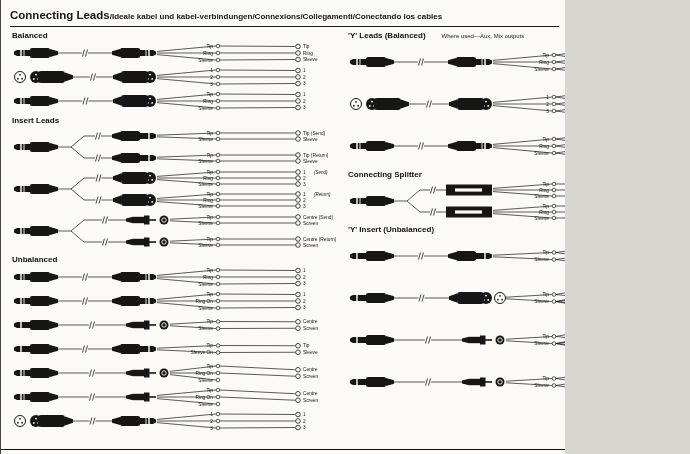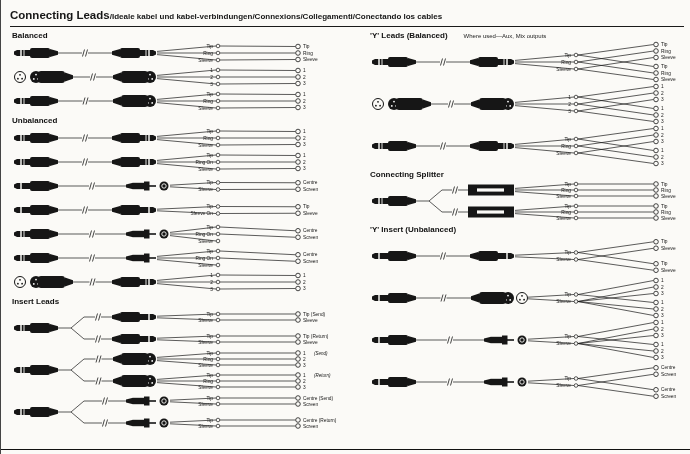--- a/index.html
+++ b/index.html
@@ -1,26 +1,26 @@
 <!DOCTYPE html>
 <html><head>
 <meta charset="utf-8">
 <style>
   html,body{margin:0;padding:0;background:#d8d6d0;}
   .page{
-    width:690px;height:454px;box-sizing:border-box;
+    width:565px;height:454px;box-sizing:border-box;
     background:#fbfaf7;color:#161616;
     font-family:"Liberation Sans",sans-serif;
     padding:3px 6px 16px 9px;overflow:hidden;position:relative;
     border-left:1.5px solid #444;
   }
   .header{border-bottom:1.5px solid #1a1a1a;padding:2px 0 3px 0;white-space:nowrap;}
   .title{font-weight:bold;font-size:11.5px;}
   .subtitle{font-weight:bold;font-size:8px;}
-  .content{display:flex;gap:24px;margin-top:2px;}
+  .content{display:flex;gap:2px;margin-top:2px;}
   .col{width:334px;flex:0 0 334px;}
   .section{margin-bottom:3px;}
   .section-title{font-size:8px;font-weight:bold;margin:2px 0 1px 2px;color:#111;}
   .section-note{font-weight:normal;font-size:6px;margin-left:16px;color:#222;}
   .bottom-rule{position:absolute;left:0;right:0;bottom:4px;border-top:1.5px solid #111;}
   svg{display:block;}
 </style>
 </head>
 <body>
 
@@ -125,256 +125,20 @@
             <rect x="72.5" y="8" width="6" height="8" fill="#fbfaf7"></rect>
             <line x1="73" y1="15.5" x2="75" y2="8.5" stroke="#161616" stroke-width="0.8"></line>
             <line x1="76" y1="15.5" x2="78" y2="8.5" stroke="#161616" stroke-width="0.8"></line>
             <text x="203" y="6.7" text-anchor="end" font-size="4.8" fill="#161616">Tip</text>
             <circle cx="208" cy="5" r="1.8" fill="#fbfaf7" stroke="#161616" stroke-width="0.7"></circle>
             <line x1="147" y1="10.4" x2="206.1" y2="5" stroke="#161616" stroke-width="0.7"></line>
             <text x="203" y="13.7" text-anchor="end" font-size="4.8" fill="#161616">Ring</text>
             <circle cx="208" cy="12" r="1.8" fill="#fbfaf7" stroke="#161616" stroke-width="0.7"></circle>
             <line x1="147" y1="12" x2="206.1" y2="12" stroke="#161616" stroke-width="0.7"></line>
             <text x="203" y="20.7" text-anchor="end" font-size="4.8" fill="#161616">Sleeve</text>
-            <circle cx="208" cy="19" r="1.8" fill="#fbfaf7" stroke="#161616" stroke-width="0.7"></circle>
-            <line x1="147" y1="13.6" x2="206.1" y2="19" stroke="#161616" stroke-width="0.7"></line>
-            <line x1="209.9" y1="5" x2="285.6" y2="5.5" stroke="#161616" stroke-width="0.7"></line>
-            <circle cx="288" cy="5.5" r="2.3" fill="#fbfaf7" stroke="#161616" stroke-width="0.8"></circle>
-            <text x="293" y="7.2" text-anchor="start" font-size="4.8" fill="#161616">1</text>
-            <line x1="209.9" y1="12" x2="285.6" y2="12" stroke="#161616" stroke-width="0.7"></line>
-            <circle cx="288" cy="12" r="2.3" fill="#fbfaf7" stroke="#161616" stroke-width="0.8"></circle>
-            <text x="293" y="13.7" text-anchor="start" font-size="4.8" fill="#161616">2</text>
-            <line x1="209.9" y1="19" x2="285.6" y2="18.5" stroke="#161616" stroke-width="0.7"></line>
-            <circle cx="288" cy="18.5" r="2.3" fill="#fbfaf7" stroke="#161616" stroke-width="0.8"></circle>
-            <text x="293" y="20.2" text-anchor="start" font-size="4.8" fill="#161616">3</text>
-          </svg>
-        </div>
-        <div class="section">
-          <div class="section-title">Unbalanced</div>
-          <svg width="334" height="24" viewBox="0 0 334 24" font-family="&quot;Liberation Sans&quot;, sans-serif">
-            <path d="M4 10.6 L7 9 L10.5 9 L10.5 15 L7 15 L4 13.4 Z" fill="#161616"></path>
-            <rect x="11.5" y="9" width="8.5" height="6" fill="#161616"></rect>
-            <line x1="11" y1="8.8" x2="11" y2="15.2" stroke="#fbfaf7" stroke-width="0.9"></line>
-            <line x1="14" y1="8.8" x2="14" y2="15.2" stroke="#fbfaf7" stroke-width="0.9"></line>
-            <rect x="20" y="7" width="20" height="10" rx="2" fill="#161616"></rect>
-            <path d="M40 8 L48 10.3 L48 13.7 L40 16 Z" fill="#161616"></path>
-            <path d="M146 10.6 L143 9 L139.5 9 L139.5 15 L143 15 L146 13.4 Z" fill="#161616"></path>
-            <rect x="130" y="9" width="8.5" height="6" fill="#161616"></rect>
-            <line x1="139" y1="8.8" x2="139" y2="15.2" stroke="#fbfaf7" stroke-width="0.9"></line>
-            <line x1="136" y1="8.8" x2="136" y2="15.2" stroke="#fbfaf7" stroke-width="0.9"></line>
-            <rect x="110" y="7" width="20" height="10" rx="2" fill="#161616"></rect>
-            <path d="M110 8 L102 10.3 L102 13.7 L110 16 Z" fill="#161616"></path>
-            <line x1="48" y1="12" x2="103" y2="12" stroke="#161616" stroke-width="0.7"></line>
-            <rect x="72" y="8" width="6" height="8" fill="#fbfaf7"></rect>
-            <line x1="72.5" y1="15.5" x2="74.5" y2="8.5" stroke="#161616" stroke-width="0.8"></line>
-            <line x1="75.5" y1="15.5" x2="77.5" y2="8.5" stroke="#161616" stroke-width="0.8"></line>
-            <text x="203" y="6.7" text-anchor="end" font-size="4.8" fill="#161616">Tip</text>
-            <circle cx="208" cy="5" r="1.8" fill="#fbfaf7" stroke="#161616" stroke-width="0.7"></circle>
-            <line x1="147" y1="10.4" x2="206.1" y2="5" stroke="#161616" stroke-width="0.7"></line>
-            <text x="203" y="13.7" text-anchor="end" font-size="4.8" fill="#161616">Ring</text>
-            <circle cx="208" cy="12" r="1.8" fill="#fbfaf7" stroke="#161616" stroke-width="0.7"></circle>
-            <line x1="147" y1="12" x2="206.1" y2="12" stroke="#161616" stroke-width="0.7"></line>
-            <text x="203" y="20.7" text-anchor="end" font-size="4.8" fill="#161616">Sleeve</text>
-            <circle cx="208" cy="19" r="1.8" fill="#fbfaf7" stroke="#161616" stroke-width="0.7"></circle>
-            <line x1="147" y1="13.6" x2="206.1" y2="19" stroke="#161616" stroke-width="0.7"></line>
-            <line x1="209.9" y1="5" x2="285.6" y2="5.5" stroke="#161616" stroke-width="0.7"></line>
-            <circle cx="288" cy="5.5" r="2.3" fill="#fbfaf7" stroke="#161616" stroke-width="0.8"></circle>
-            <text x="293" y="7.2" text-anchor="start" font-size="4.8" fill="#161616">1</text>
-            <line x1="209.9" y1="12" x2="285.6" y2="12" stroke="#161616" stroke-width="0.7"></line>
-            <circle cx="288" cy="12" r="2.3" fill="#fbfaf7" stroke="#161616" stroke-width="0.8"></circle>
-            <text x="293" y="13.7" text-anchor="start" font-size="4.8" fill="#161616">2</text>
-            <line x1="209.9" y1="19" x2="285.6" y2="18.5" stroke="#161616" stroke-width="0.7"></line>
-            <circle cx="288" cy="18.5" r="2.3" fill="#fbfaf7" stroke="#161616" stroke-width="0.8"></circle>
-            <text x="293" y="20.2" text-anchor="start" font-size="4.8" fill="#161616">3</text>
-          </svg>
-          <svg width="334" height="24" viewBox="0 0 334 24" font-family="&quot;Liberation Sans&quot;, sans-serif">
-            <path d="M4 10.6 L7 9 L10.5 9 L10.5 15 L7 15 L4 13.4 Z" fill="#161616"></path>
-            <rect x="11.5" y="9" width="8.5" height="6" fill="#161616"></rect>
-            <line x1="11" y1="8.8" x2="11" y2="15.2" stroke="#fbfaf7" stroke-width="0.9"></line>
-            <line x1="14" y1="8.8" x2="14" y2="15.2" stroke="#fbfaf7" stroke-width="0.9"></line>
-            <rect x="20" y="7" width="20" height="10" rx="2" fill="#161616"></rect>
-            <path d="M40 8 L48 10.3 L48 13.7 L40 16 Z" fill="#161616"></path>
-            <path d="M146 10.6 L143 9 L139.5 9 L139.5 15 L143 15 L146 13.4 Z" fill="#161616"></path>
-            <rect x="130" y="9" width="8.5" height="6" fill="#161616"></rect>
-            <line x1="139" y1="8.8" x2="139" y2="15.2" stroke="#fbfaf7" stroke-width="0.9"></line>
-            <line x1="136" y1="8.8" x2="136" y2="15.2" stroke="#fbfaf7" stroke-width="0.9"></line>
-            <rect x="110" y="7" width="20" height="10" rx="2" fill="#161616"></rect>
-            <path d="M110 8 L102 10.3 L102 13.7 L110 16 Z" fill="#161616"></path>
-            <line x1="48" y1="12" x2="103" y2="12" stroke="#161616" stroke-width="0.7"></line>
-            <rect x="72" y="8" width="6" height="8" fill="#fbfaf7"></rect>
-            <line x1="72.5" y1="15.5" x2="74.5" y2="8.5" stroke="#161616" stroke-width="0.8"></line>
-            <line x1="75.5" y1="15.5" x2="77.5" y2="8.5" stroke="#161616" stroke-width="0.8"></line>
-            <text x="203" y="6.7" text-anchor="end" font-size="4.8" fill="#161616">Tip</text>
-            <circle cx="208" cy="5" r="1.8" fill="#fbfaf7" stroke="#161616" stroke-width="0.7"></circle>
-            <line x1="147" y1="10.4" x2="206.1" y2="5" stroke="#161616" stroke-width="0.7"></line>
-            <text x="203" y="13.7" text-anchor="end" font-size="4.8" fill="#161616">Ring On</text>
-            <circle cx="208" cy="12" r="1.8" fill="#fbfaf7" stroke="#161616" stroke-width="0.7"></circle>
-            <line x1="147" y1="12" x2="206.1" y2="12" stroke="#161616" stroke-width="0.7"></line>
-            <text x="203" y="20.7" text-anchor="end" font-size="4.8" fill="#161616">Sleeve</text>
-            <circle cx="208" cy="19" r="1.8" fill="#fbfaf7" stroke="#161616" stroke-width="0.7"></circle>
-            <line x1="147" y1="13.6" x2="206.1" y2="19" stroke="#161616" stroke-width="0.7"></line>
-            <line x1="209.9" y1="5" x2="285.6" y2="5.5" stroke="#161616" stroke-width="0.7"></line>
-            <circle cx="288" cy="5.5" r="2.3" fill="#fbfaf7" stroke="#161616" stroke-width="0.8"></circle>
-            <text x="293" y="7.2" text-anchor="start" font-size="4.8" fill="#161616">1</text>
-            <line x1="209.9" y1="12" x2="285.6" y2="12" stroke="#161616" stroke-width="0.7"></line>
-            <circle cx="288" cy="12" r="2.3" fill="#fbfaf7" stroke="#161616" stroke-width="0.8"></circle>
-            <text x="293" y="13.7" text-anchor="start" font-size="4.8" fill="#161616">2</text>
-            <line x1="209.9" y1="19" x2="285.6" y2="18.5" stroke="#161616" stroke-width="0.7"></line>
-            <circle cx="288" cy="18.5" r="2.3" fill="#fbfaf7" stroke="#161616" stroke-width="0.8"></circle>
-            <text x="293" y="20.2" text-anchor="start" font-size="4.8" fill="#161616">3</text>
-          </svg>
-          <svg width="334" height="24" viewBox="0 0 334 24" font-family="&quot;Liberation Sans&quot;, sans-serif">
-            <path d="M4 10.6 L7 9 L10.5 9 L10.5 15 L7 15 L4 13.4 Z" fill="#161616"></path>
-            <rect x="11.5" y="9" width="8.5" height="6" fill="#161616"></rect>
-            <line x1="11" y1="8.8" x2="11" y2="15.2" stroke="#fbfaf7" stroke-width="0.9"></line>
-            <rect x="20" y="7" width="20" height="10" rx="2" fill="#161616"></rect>
-            <path d="M40 8 L48 10.3 L48 13.7 L40 16 Z" fill="#161616"></path>
-            <line x1="139" y1="12" x2="146" y2="12" stroke="#161616" stroke-width="1.6"></line>
-            <rect x="134" y="7.5" width="5.5" height="9" fill="#161616"></rect>
-            <rect x="123" y="8.8" width="11" height="6.4" fill="#161616"></rect>
-            <path d="M123 8.8 L116 10.5 L116 13.5 L123 15.2 Z" fill="#161616"></path>
-            <line x1="48" y1="12" x2="117" y2="12" stroke="#161616" stroke-width="0.7"></line>
-            <rect x="79" y="8" width="6" height="8" fill="#fbfaf7"></rect>
-            <line x1="79.5" y1="15.5" x2="81.5" y2="8.5" stroke="#161616" stroke-width="0.8"></line>
-            <line x1="82.5" y1="15.5" x2="84.5" y2="8.5" stroke="#161616" stroke-width="0.8"></line>
-            <circle cx="154" cy="12" r="4.5" fill="#161616"></circle>
-            <circle cx="154" cy="12" r="2.2" fill="none" stroke="#fbfaf7" stroke-width="0.9"></circle>
-            <text x="203" y="10.2" text-anchor="end" font-size="4.8" fill="#161616">Tip</text>
-            <circle cx="208" cy="8.5" r="1.8" fill="#fbfaf7" stroke="#161616" stroke-width="0.7"></circle>
-            <line x1="160" y1="11.2" x2="206.1" y2="8.5" stroke="#161616" stroke-width="0.7"></line>
-            <text x="203" y="17.2" text-anchor="end" font-size="4.8" fill="#161616">Sleeve</text>
-            <circle cx="208" cy="15.5" r="1.8" fill="#fbfaf7" stroke="#161616" stroke-width="0.7"></circle>
-            <line x1="160" y1="12.8" x2="206.1" y2="15.5" stroke="#161616" stroke-width="0.7"></line>
-            <line x1="209.9" y1="8.5" x2="285.6" y2="8.75" stroke="#161616" stroke-width="0.7"></line>
-            <circle cx="288" cy="8.75" r="2.3" fill="#fbfaf7" stroke="#161616" stroke-width="0.8"></circle>
-            <text x="293" y="10.45" text-anchor="start" font-size="4.8" fill="#161616">Centre</text>
-            <line x1="209.9" y1="15.5" x2="285.6" y2="15.25" stroke="#161616" stroke-width="0.7"></line>
-            <circle cx="288" cy="15.25" r="2.3" fill="#fbfaf7" stroke="#161616" stroke-width="0.8"></circle>
-            <text x="293" y="16.95" text-anchor="start" font-size="4.8" fill="#161616">Screen</text>
-          </svg>
-          <svg width="334" height="24" viewBox="0 0 334 24" font-family="&quot;Liberation Sans&quot;, sans-serif">
-            <path d="M4 10.6 L7 9 L10.5 9 L10.5 15 L7 15 L4 13.4 Z" fill="#161616"></path>
-            <rect x="11.5" y="9" width="8.5" height="6" fill="#161616"></rect>
-            <line x1="11" y1="8.8" x2="11" y2="15.2" stroke="#fbfaf7" stroke-width="0.9"></line>
-            <rect x="20" y="7" width="20" height="10" rx="2" fill="#161616"></rect>
-            <path d="M40 8 L48 10.3 L48 13.7 L40 16 Z" fill="#161616"></path>
-            <path d="M146 10.6 L143 9 L139.5 9 L139.5 15 L143 15 L146 13.4 Z" fill="#161616"></path>
-            <rect x="130" y="9" width="8.5" height="6" fill="#161616"></rect>
-            <line x1="139" y1="8.8" x2="139" y2="15.2" stroke="#fbfaf7" stroke-width="0.9"></line>
-            <rect x="110" y="7" width="20" height="10" rx="2" fill="#161616"></rect>
-            <path d="M110 8 L102 10.3 L102 13.7 L110 16 Z" fill="#161616"></path>
-            <line x1="48" y1="12" x2="103" y2="12" stroke="#161616" stroke-width="0.7"></line>
-            <rect x="72" y="8" width="6" height="8" fill="#fbfaf7"></rect>
-            <line x1="72.5" y1="15.5" x2="74.5" y2="8.5" stroke="#161616" stroke-width="0.8"></line>
-            <line x1="75.5" y1="15.5" x2="77.5" y2="8.5" stroke="#161616" stroke-width="0.8"></line>
-            <text x="203" y="10.2" text-anchor="end" font-size="4.8" fill="#161616">Tip</text>
-            <circle cx="208" cy="8.5" r="1.8" fill="#fbfaf7" stroke="#161616" stroke-width="0.7"></circle>
-            <line x1="147" y1="11.2" x2="206.1" y2="8.5" stroke="#161616" stroke-width="0.7"></line>
-            <text x="203" y="17.2" text-anchor="end" font-size="4.8" fill="#161616">Sleeve On</text>
-            <circle cx="208" cy="15.5" r="1.8" fill="#fbfaf7" stroke="#161616" stroke-width="0.7"></circle>
-            <line x1="147" y1="12.8" x2="206.1" y2="15.5" stroke="#161616" stroke-width="0.7"></line>
-            <line x1="209.9" y1="8.5" x2="285.6" y2="8.75" stroke="#161616" stroke-width="0.7"></line>
-            <circle cx="288" cy="8.75" r="2.3" fill="#fbfaf7" stroke="#161616" stroke-width="0.8"></circle>
-            <text x="293" y="10.45" text-anchor="start" font-size="4.8" fill="#161616">Tip</text>
-            <line x1="209.9" y1="15.5" x2="285.6" y2="15.25" stroke="#161616" stroke-width="0.7"></line>
-            <circle cx="288" cy="15.25" r="2.3" fill="#fbfaf7" stroke="#161616" stroke-width="0.8"></circle>
-            <text x="293" y="16.95" text-anchor="start" font-size="4.8" fill="#161616">Sleeve</text>
-          </svg>
-          <svg width="334" height="24" viewBox="0 0 334 24" font-family="&quot;Liberation Sans&quot;, sans-serif">
-            <path d="M4 10.6 L7 9 L10.5 9 L10.5 15 L7 15 L4 13.4 Z" fill="#161616"></path>
-            <rect x="11.5" y="9" width="8.5" height="6" fill="#161616"></rect>
-            <line x1="11" y1="8.8" x2="11" y2="15.2" stroke="#fbfaf7" stroke-width="0.9"></line>
-            <line x1="14" y1="8.8" x2="14" y2="15.2" stroke="#fbfaf7" stroke-width="0.9"></line>
-            <rect x="20" y="7" width="20" height="10" rx="2" fill="#161616"></rect>
-            <path d="M40 8 L48 10.3 L48 13.7 L40 16 Z" fill="#161616"></path>
-            <line x1="139" y1="12" x2="146" y2="12" stroke="#161616" stroke-width="1.6"></line>
-            <rect x="134" y="7.5" width="5.5" height="9" fill="#161616"></rect>
-            <rect x="123" y="8.8" width="11" height="6.4" fill="#161616"></rect>
-            <path d="M123 8.8 L116 10.5 L116 13.5 L123 15.2 Z" fill="#161616"></path>
-            <line x1="48" y1="12" x2="117" y2="12" stroke="#161616" stroke-width="0.7"></line>
-            <rect x="79" y="8" width="6" height="8" fill="#fbfaf7"></rect>
-            <line x1="79.5" y1="15.5" x2="81.5" y2="8.5" stroke="#161616" stroke-width="0.8"></line>
-            <line x1="82.5" y1="15.5" x2="84.5" y2="8.5" stroke="#161616" stroke-width="0.8"></line>
-            <circle cx="154" cy="12" r="4.5" fill="#161616"></circle>
-            <circle cx="154" cy="12" r="2.2" fill="none" stroke="#fbfaf7" stroke-width="0.9"></circle>
-            <text x="203" y="6.7" text-anchor="end" font-size="4.8" fill="#161616">Tip</text>
-            <circle cx="208" cy="5" r="1.8" fill="#fbfaf7" stroke="#161616" stroke-width="0.7"></circle>
-            <line x1="160" y1="10.4" x2="206.1" y2="5" stroke="#161616" stroke-width="0.7"></line>
-            <text x="203" y="13.7" text-anchor="end" font-size="4.8" fill="#161616">Ring On</text>
-            <circle cx="208" cy="12" r="1.8" fill="#fbfaf7" stroke="#161616" stroke-width="0.7"></circle>
-            <line x1="160" y1="12" x2="206.1" y2="12" stroke="#161616" stroke-width="0.7"></line>
-            <text x="203" y="20.7" text-anchor="end" font-size="4.8" fill="#161616">Sleeve</text>
-            <circle cx="208" cy="19" r="1.8" fill="#fbfaf7" stroke="#161616" stroke-width="0.7"></circle>
-            <line x1="160" y1="13.6" x2="206.1" y2="19" stroke="#161616" stroke-width="0.7"></line>
-            <line x1="209.9" y1="5" x2="285.6" y2="8.75" stroke="#161616" stroke-width="0.7"></line>
-            <circle cx="288" cy="8.75" r="2.3" fill="#fbfaf7" stroke="#161616" stroke-width="0.8"></circle>
-            <text x="293" y="10.45" text-anchor="start" font-size="4.8" fill="#161616">Centre</text>
-            <line x1="209.9" y1="12" x2="285.6" y2="15.25" stroke="#161616" stroke-width="0.7"></line>
-            <circle cx="288" cy="15.25" r="2.3" fill="#fbfaf7" stroke="#161616" stroke-width="0.8"></circle>
-            <text x="293" y="16.95" text-anchor="start" font-size="4.8" fill="#161616">Screen</text>
-          </svg>
-          <svg width="334" height="24" viewBox="0 0 334 24" font-family="&quot;Liberation Sans&quot;, sans-serif">
-            <path d="M4 10.6 L7 9 L10.5 9 L10.5 15 L7 15 L4 13.4 Z" fill="#161616"></path>
-            <rect x="11.5" y="9" width="8.5" height="6" fill="#161616"></rect>
-            <line x1="11" y1="8.8" x2="11" y2="15.2" stroke="#fbfaf7" stroke-width="0.9"></line>
-            <line x1="14" y1="8.8" x2="14" y2="15.2" stroke="#fbfaf7" stroke-width="0.9"></line>
-            <rect x="20" y="7" width="20" height="10" rx="2" fill="#161616"></rect>
-            <path d="M40 8 L48 10.3 L48 13.7 L40 16 Z" fill="#161616"></path>
-            <line x1="139" y1="12" x2="146" y2="12" stroke="#161616" stroke-width="1.6"></line>
-            <rect x="134" y="7.5" width="5.5" height="9" fill="#161616"></rect>
-            <rect x="123" y="8.8" width="11" height="6.4" fill="#161616"></rect>
-            <path d="M123 8.8 L116 10.5 L116 13.5 L123 15.2 Z" fill="#161616"></path>
-            <line x1="48" y1="12" x2="117" y2="12" stroke="#161616" stroke-width="0.7"></line>
-            <rect x="79" y="8" width="6" height="8" fill="#fbfaf7"></rect>
-            <line x1="79.5" y1="15.5" x2="81.5" y2="8.5" stroke="#161616" stroke-width="0.8"></line>
-            <line x1="82.5" y1="15.5" x2="84.5" y2="8.5" stroke="#161616" stroke-width="0.8"></line>
-            <text x="203" y="6.7" text-anchor="end" font-size="4.8" fill="#161616">Tip</text>
-            <circle cx="208" cy="5" r="1.8" fill="#fbfaf7" stroke="#161616" stroke-width="0.7"></circle>
-            <line x1="147" y1="10.4" x2="206.1" y2="5" stroke="#161616" stroke-width="0.7"></line>
-            <text x="203" y="13.7" text-anchor="end" font-size="4.8" fill="#161616">Ring On</text>
-            <circle cx="208" cy="12" r="1.8" fill="#fbfaf7" stroke="#161616" stroke-width="0.7"></circle>
-            <line x1="147" y1="12" x2="206.1" y2="12" stroke="#161616" stroke-width="0.7"></line>
-            <text x="203" y="20.7" text-anchor="end" font-size="4.8" fill="#161616">Sleeve</text>
-            <circle cx="208" cy="19" r="1.8" fill="#fbfaf7" stroke="#161616" stroke-width="0.7"></circle>
-            <line x1="147" y1="13.6" x2="206.1" y2="19" stroke="#161616" stroke-width="0.7"></line>
-            <line x1="209.9" y1="5" x2="285.6" y2="8.75" stroke="#161616" stroke-width="0.7"></line>
-            <circle cx="288" cy="8.75" r="2.3" fill="#fbfaf7" stroke="#161616" stroke-width="0.8"></circle>
-            <text x="293" y="10.45" text-anchor="start" font-size="4.8" fill="#161616">Centre</text>
-            <line x1="209.9" y1="12" x2="285.6" y2="15.25" stroke="#161616" stroke-width="0.7"></line>
-            <circle cx="288" cy="15.25" r="2.3" fill="#fbfaf7" stroke="#161616" stroke-width="0.8"></circle>
-            <text x="293" y="16.95" text-anchor="start" font-size="4.8" fill="#161616">Screen</text>
-          </svg>
-          <svg width="334" height="24" viewBox="0 0 334 24" font-family="&quot;Liberation Sans&quot;, sans-serif">
-            <circle cx="10" cy="12" r="5.5" fill="#fbfaf7" stroke="#161616" stroke-width="1"></circle>
-            <circle cx="10" cy="9.8" r="0.9" fill="#161616"></circle>
-            <circle cx="7.9" cy="13.7" r="0.9" fill="#161616"></circle>
-            <circle cx="12.1" cy="13.7" r="0.9" fill="#161616"></circle>
-            <circle cx="26" cy="12" r="6" fill="#161616"></circle>
-            <circle cx="26" cy="9.6" r="0.9" fill="#fff"></circle>
-            <circle cx="23.8" cy="13.9" r="0.9" fill="#fff"></circle>
-            <circle cx="28.2" cy="13.9" r="0.9" fill="#fff"></circle>
-            <rect x="28" y="6" width="27" height="12" rx="3" fill="#161616"></rect>
-            <path d="M55 7.5 L63 10.2 L63 13.8 L55 16.5 Z" fill="#161616"></path>
-            <path d="M146 10.6 L143 9 L139.5 9 L139.5 15 L143 15 L146 13.4 Z" fill="#161616"></path>
-            <rect x="130" y="9" width="8.5" height="6" fill="#161616"></rect>
-            <line x1="139" y1="8.8" x2="139" y2="15.2" stroke="#fbfaf7" stroke-width="0.9"></line>
-            <line x1="136" y1="8.8" x2="136" y2="15.2" stroke="#fbfaf7" stroke-width="0.9"></line>
-            <rect x="110" y="7" width="20" height="10" rx="2" fill="#161616"></rect>
-            <path d="M110 8 L102 10.3 L102 13.7 L110 16 Z" fill="#161616"></path>
-            <line x1="63" y1="12" x2="103" y2="12" stroke="#161616" stroke-width="0.7"></line>
-            <rect x="79.5" y="8" width="6" height="8" fill="#fbfaf7"></rect>
-            <line x1="80" y1="15.5" x2="82" y2="8.5" stroke="#161616" stroke-width="0.8"></line>
-            <line x1="83" y1="15.5" x2="85" y2="8.5" stroke="#161616" stroke-width="0.8"></line>
-            <text x="203" y="6.7" text-anchor="end" font-size="4.8" fill="#161616">1</text>
-            <circle cx="208" cy="5" r="1.8" fill="#fbfaf7" stroke="#161616" stroke-width="0.7"></circle>
-            <line x1="147" y1="10.4" x2="206.1" y2="5" stroke="#161616" stroke-width="0.7"></line>
-            <text x="203" y="13.7" text-anchor="end" font-size="4.8" fill="#161616">2</text>
-            <circle cx="208" cy="12" r="1.8" fill="#fbfaf7" stroke="#161616" stroke-width="0.7"></circle>
-            <line x1="147" y1="12" x2="206.1" y2="12" stroke="#161616" stroke-width="0.7"></line>
-            <text x="203" y="20.7" text-anchor="end" font-size="4.8" fill="#161616">3</text>
             <circle cx="208" cy="19" r="1.8" fill="#fbfaf7" stroke="#161616" stroke-width="0.7"></circle>
             <line x1="147" y1="13.6" x2="206.1" y2="19" stroke="#161616" stroke-width="0.7"></line>
             <line x1="209.9" y1="5" x2="285.6" y2="5.5" stroke="#161616" stroke-width="0.7"></line>
             <circle cx="288" cy="5.5" r="2.3" fill="#fbfaf7" stroke="#161616" stroke-width="0.8"></circle>
             <text x="293" y="7.2" text-anchor="start" font-size="4.8" fill="#161616">1</text>
             <line x1="209.9" y1="12" x2="285.6" y2="12" stroke="#161616" stroke-width="0.7"></line>
             <circle cx="288" cy="12" r="2.3" fill="#fbfaf7" stroke="#161616" stroke-width="0.8"></circle>
             <text x="293" y="13.7" text-anchor="start" font-size="4.8" fill="#161616">2</text>
             <line x1="209.9" y1="19" x2="285.6" y2="18.5" stroke="#161616" stroke-width="0.7"></line>
             <circle cx="288" cy="18.5" r="2.3" fill="#fbfaf7" stroke="#161616" stroke-width="0.8"></circle>
@@ -554,20 +318,256 @@
             <circle cx="208" cy="35" r="1.8" fill="#fbfaf7" stroke="#161616" stroke-width="0.7"></circle>
             <line x1="160" y1="32.8" x2="206.1" y2="35" stroke="#161616" stroke-width="0.7"></line>
             <line x1="209.9" y1="29" x2="285.6" y2="29" stroke="#161616" stroke-width="0.7"></line>
             <circle cx="288" cy="29" r="2.3" fill="#fbfaf7" stroke="#161616" stroke-width="0.8"></circle>
             <text x="293" y="30.7" text-anchor="start" font-size="4.8" fill="#161616">Centre (Return)</text>
             <line x1="209.9" y1="35" x2="285.6" y2="35" stroke="#161616" stroke-width="0.7"></line>
             <circle cx="288" cy="35" r="2.3" fill="#fbfaf7" stroke="#161616" stroke-width="0.8"></circle>
             <text x="293" y="36.7" text-anchor="start" font-size="4.8" fill="#161616">Screen</text>
           </svg>
         </div>
+        <div class="section">
+          <div class="section-title">Unbalanced</div>
+          <svg width="334" height="24" viewBox="0 0 334 24" font-family="&quot;Liberation Sans&quot;, sans-serif">
+            <path d="M4 10.6 L7 9 L10.5 9 L10.5 15 L7 15 L4 13.4 Z" fill="#161616"></path>
+            <rect x="11.5" y="9" width="8.5" height="6" fill="#161616"></rect>
+            <line x1="11" y1="8.8" x2="11" y2="15.2" stroke="#fbfaf7" stroke-width="0.9"></line>
+            <line x1="14" y1="8.8" x2="14" y2="15.2" stroke="#fbfaf7" stroke-width="0.9"></line>
+            <rect x="20" y="7" width="20" height="10" rx="2" fill="#161616"></rect>
+            <path d="M40 8 L48 10.3 L48 13.7 L40 16 Z" fill="#161616"></path>
+            <path d="M146 10.6 L143 9 L139.5 9 L139.5 15 L143 15 L146 13.4 Z" fill="#161616"></path>
+            <rect x="130" y="9" width="8.5" height="6" fill="#161616"></rect>
+            <line x1="139" y1="8.8" x2="139" y2="15.2" stroke="#fbfaf7" stroke-width="0.9"></line>
+            <line x1="136" y1="8.8" x2="136" y2="15.2" stroke="#fbfaf7" stroke-width="0.9"></line>
+            <rect x="110" y="7" width="20" height="10" rx="2" fill="#161616"></rect>
+            <path d="M110 8 L102 10.3 L102 13.7 L110 16 Z" fill="#161616"></path>
+            <line x1="48" y1="12" x2="103" y2="12" stroke="#161616" stroke-width="0.7"></line>
+            <rect x="72" y="8" width="6" height="8" fill="#fbfaf7"></rect>
+            <line x1="72.5" y1="15.5" x2="74.5" y2="8.5" stroke="#161616" stroke-width="0.8"></line>
+            <line x1="75.5" y1="15.5" x2="77.5" y2="8.5" stroke="#161616" stroke-width="0.8"></line>
+            <text x="203" y="6.7" text-anchor="end" font-size="4.8" fill="#161616">Tip</text>
+            <circle cx="208" cy="5" r="1.8" fill="#fbfaf7" stroke="#161616" stroke-width="0.7"></circle>
+            <line x1="147" y1="10.4" x2="206.1" y2="5" stroke="#161616" stroke-width="0.7"></line>
+            <text x="203" y="13.7" text-anchor="end" font-size="4.8" fill="#161616">Ring</text>
+            <circle cx="208" cy="12" r="1.8" fill="#fbfaf7" stroke="#161616" stroke-width="0.7"></circle>
+            <line x1="147" y1="12" x2="206.1" y2="12" stroke="#161616" stroke-width="0.7"></line>
+            <text x="203" y="20.7" text-anchor="end" font-size="4.8" fill="#161616">Sleeve</text>
+            <circle cx="208" cy="19" r="1.8" fill="#fbfaf7" stroke="#161616" stroke-width="0.7"></circle>
+            <line x1="147" y1="13.6" x2="206.1" y2="19" stroke="#161616" stroke-width="0.7"></line>
+            <line x1="209.9" y1="5" x2="285.6" y2="5.5" stroke="#161616" stroke-width="0.7"></line>
+            <circle cx="288" cy="5.5" r="2.3" fill="#fbfaf7" stroke="#161616" stroke-width="0.8"></circle>
+            <text x="293" y="7.2" text-anchor="start" font-size="4.8" fill="#161616">1</text>
+            <line x1="209.9" y1="12" x2="285.6" y2="12" stroke="#161616" stroke-width="0.7"></line>
+            <circle cx="288" cy="12" r="2.3" fill="#fbfaf7" stroke="#161616" stroke-width="0.8"></circle>
+            <text x="293" y="13.7" text-anchor="start" font-size="4.8" fill="#161616">2</text>
+            <line x1="209.9" y1="19" x2="285.6" y2="18.5" stroke="#161616" stroke-width="0.7"></line>
+            <circle cx="288" cy="18.5" r="2.3" fill="#fbfaf7" stroke="#161616" stroke-width="0.8"></circle>
+            <text x="293" y="20.2" text-anchor="start" font-size="4.8" fill="#161616">3</text>
+          </svg>
+          <svg width="334" height="24" viewBox="0 0 334 24" font-family="&quot;Liberation Sans&quot;, sans-serif">
+            <path d="M4 10.6 L7 9 L10.5 9 L10.5 15 L7 15 L4 13.4 Z" fill="#161616"></path>
+            <rect x="11.5" y="9" width="8.5" height="6" fill="#161616"></rect>
+            <line x1="11" y1="8.8" x2="11" y2="15.2" stroke="#fbfaf7" stroke-width="0.9"></line>
+            <line x1="14" y1="8.8" x2="14" y2="15.2" stroke="#fbfaf7" stroke-width="0.9"></line>
+            <rect x="20" y="7" width="20" height="10" rx="2" fill="#161616"></rect>
+            <path d="M40 8 L48 10.3 L48 13.7 L40 16 Z" fill="#161616"></path>
+            <path d="M146 10.6 L143 9 L139.5 9 L139.5 15 L143 15 L146 13.4 Z" fill="#161616"></path>
+            <rect x="130" y="9" width="8.5" height="6" fill="#161616"></rect>
+            <line x1="139" y1="8.8" x2="139" y2="15.2" stroke="#fbfaf7" stroke-width="0.9"></line>
+            <line x1="136" y1="8.8" x2="136" y2="15.2" stroke="#fbfaf7" stroke-width="0.9"></line>
+            <rect x="110" y="7" width="20" height="10" rx="2" fill="#161616"></rect>
+            <path d="M110 8 L102 10.3 L102 13.7 L110 16 Z" fill="#161616"></path>
+            <line x1="48" y1="12" x2="103" y2="12" stroke="#161616" stroke-width="0.7"></line>
+            <rect x="72" y="8" width="6" height="8" fill="#fbfaf7"></rect>
+            <line x1="72.5" y1="15.5" x2="74.5" y2="8.5" stroke="#161616" stroke-width="0.8"></line>
+            <line x1="75.5" y1="15.5" x2="77.5" y2="8.5" stroke="#161616" stroke-width="0.8"></line>
+            <text x="203" y="6.7" text-anchor="end" font-size="4.8" fill="#161616">Tip</text>
+            <circle cx="208" cy="5" r="1.8" fill="#fbfaf7" stroke="#161616" stroke-width="0.7"></circle>
+            <line x1="147" y1="10.4" x2="206.1" y2="5" stroke="#161616" stroke-width="0.7"></line>
+            <text x="203" y="13.7" text-anchor="end" font-size="4.8" fill="#161616">Ring On</text>
+            <circle cx="208" cy="12" r="1.8" fill="#fbfaf7" stroke="#161616" stroke-width="0.7"></circle>
+            <line x1="147" y1="12" x2="206.1" y2="12" stroke="#161616" stroke-width="0.7"></line>
+            <text x="203" y="20.7" text-anchor="end" font-size="4.8" fill="#161616">Sleeve</text>
+            <circle cx="208" cy="19" r="1.8" fill="#fbfaf7" stroke="#161616" stroke-width="0.7"></circle>
+            <line x1="147" y1="13.6" x2="206.1" y2="19" stroke="#161616" stroke-width="0.7"></line>
+            <line x1="209.9" y1="5" x2="285.6" y2="5.5" stroke="#161616" stroke-width="0.7"></line>
+            <circle cx="288" cy="5.5" r="2.3" fill="#fbfaf7" stroke="#161616" stroke-width="0.8"></circle>
+            <text x="293" y="7.2" text-anchor="start" font-size="4.8" fill="#161616">1</text>
+            <line x1="209.9" y1="12" x2="285.6" y2="12" stroke="#161616" stroke-width="0.7"></line>
+            <circle cx="288" cy="12" r="2.3" fill="#fbfaf7" stroke="#161616" stroke-width="0.8"></circle>
+            <text x="293" y="13.7" text-anchor="start" font-size="4.8" fill="#161616">2</text>
+            <line x1="209.9" y1="19" x2="285.6" y2="18.5" stroke="#161616" stroke-width="0.7"></line>
+            <circle cx="288" cy="18.5" r="2.3" fill="#fbfaf7" stroke="#161616" stroke-width="0.8"></circle>
+            <text x="293" y="20.2" text-anchor="start" font-size="4.8" fill="#161616">3</text>
+          </svg>
+          <svg width="334" height="24" viewBox="0 0 334 24" font-family="&quot;Liberation Sans&quot;, sans-serif">
+            <path d="M4 10.6 L7 9 L10.5 9 L10.5 15 L7 15 L4 13.4 Z" fill="#161616"></path>
+            <rect x="11.5" y="9" width="8.5" height="6" fill="#161616"></rect>
+            <line x1="11" y1="8.8" x2="11" y2="15.2" stroke="#fbfaf7" stroke-width="0.9"></line>
+            <rect x="20" y="7" width="20" height="10" rx="2" fill="#161616"></rect>
+            <path d="M40 8 L48 10.3 L48 13.7 L40 16 Z" fill="#161616"></path>
+            <line x1="139" y1="12" x2="146" y2="12" stroke="#161616" stroke-width="1.6"></line>
+            <rect x="134" y="7.5" width="5.5" height="9" fill="#161616"></rect>
+            <rect x="123" y="8.8" width="11" height="6.4" fill="#161616"></rect>
+            <path d="M123 8.8 L116 10.5 L116 13.5 L123 15.2 Z" fill="#161616"></path>
+            <line x1="48" y1="12" x2="117" y2="12" stroke="#161616" stroke-width="0.7"></line>
+            <rect x="79" y="8" width="6" height="8" fill="#fbfaf7"></rect>
+            <line x1="79.5" y1="15.5" x2="81.5" y2="8.5" stroke="#161616" stroke-width="0.8"></line>
+            <line x1="82.5" y1="15.5" x2="84.5" y2="8.5" stroke="#161616" stroke-width="0.8"></line>
+            <circle cx="154" cy="12" r="4.5" fill="#161616"></circle>
+            <circle cx="154" cy="12" r="2.2" fill="none" stroke="#fbfaf7" stroke-width="0.9"></circle>
+            <text x="203" y="10.2" text-anchor="end" font-size="4.8" fill="#161616">Tip</text>
+            <circle cx="208" cy="8.5" r="1.8" fill="#fbfaf7" stroke="#161616" stroke-width="0.7"></circle>
+            <line x1="160" y1="11.2" x2="206.1" y2="8.5" stroke="#161616" stroke-width="0.7"></line>
+            <text x="203" y="17.2" text-anchor="end" font-size="4.8" fill="#161616">Sleeve</text>
+            <circle cx="208" cy="15.5" r="1.8" fill="#fbfaf7" stroke="#161616" stroke-width="0.7"></circle>
+            <line x1="160" y1="12.8" x2="206.1" y2="15.5" stroke="#161616" stroke-width="0.7"></line>
+            <line x1="209.9" y1="8.5" x2="285.6" y2="8.75" stroke="#161616" stroke-width="0.7"></line>
+            <circle cx="288" cy="8.75" r="2.3" fill="#fbfaf7" stroke="#161616" stroke-width="0.8"></circle>
+            <text x="293" y="10.45" text-anchor="start" font-size="4.8" fill="#161616">Centre</text>
+            <line x1="209.9" y1="15.5" x2="285.6" y2="15.25" stroke="#161616" stroke-width="0.7"></line>
+            <circle cx="288" cy="15.25" r="2.3" fill="#fbfaf7" stroke="#161616" stroke-width="0.8"></circle>
+            <text x="293" y="16.95" text-anchor="start" font-size="4.8" fill="#161616">Screen</text>
+          </svg>
+          <svg width="334" height="24" viewBox="0 0 334 24" font-family="&quot;Liberation Sans&quot;, sans-serif">
+            <path d="M4 10.6 L7 9 L10.5 9 L10.5 15 L7 15 L4 13.4 Z" fill="#161616"></path>
+            <rect x="11.5" y="9" width="8.5" height="6" fill="#161616"></rect>
+            <line x1="11" y1="8.8" x2="11" y2="15.2" stroke="#fbfaf7" stroke-width="0.9"></line>
+            <rect x="20" y="7" width="20" height="10" rx="2" fill="#161616"></rect>
+            <path d="M40 8 L48 10.3 L48 13.7 L40 16 Z" fill="#161616"></path>
+            <path d="M146 10.6 L143 9 L139.5 9 L139.5 15 L143 15 L146 13.4 Z" fill="#161616"></path>
+            <rect x="130" y="9" width="8.5" height="6" fill="#161616"></rect>
+            <line x1="139" y1="8.8" x2="139" y2="15.2" stroke="#fbfaf7" stroke-width="0.9"></line>
+            <rect x="110" y="7" width="20" height="10" rx="2" fill="#161616"></rect>
+            <path d="M110 8 L102 10.3 L102 13.7 L110 16 Z" fill="#161616"></path>
+            <line x1="48" y1="12" x2="103" y2="12" stroke="#161616" stroke-width="0.7"></line>
+            <rect x="72" y="8" width="6" height="8" fill="#fbfaf7"></rect>
+            <line x1="72.5" y1="15.5" x2="74.5" y2="8.5" stroke="#161616" stroke-width="0.8"></line>
+            <line x1="75.5" y1="15.5" x2="77.5" y2="8.5" stroke="#161616" stroke-width="0.8"></line>
+            <text x="203" y="10.2" text-anchor="end" font-size="4.8" fill="#161616">Tip</text>
+            <circle cx="208" cy="8.5" r="1.8" fill="#fbfaf7" stroke="#161616" stroke-width="0.7"></circle>
+            <line x1="147" y1="11.2" x2="206.1" y2="8.5" stroke="#161616" stroke-width="0.7"></line>
+            <text x="203" y="17.2" text-anchor="end" font-size="4.8" fill="#161616">Sleeve On</text>
+            <circle cx="208" cy="15.5" r="1.8" fill="#fbfaf7" stroke="#161616" stroke-width="0.7"></circle>
+            <line x1="147" y1="12.8" x2="206.1" y2="15.5" stroke="#161616" stroke-width="0.7"></line>
+            <line x1="209.9" y1="8.5" x2="285.6" y2="8.75" stroke="#161616" stroke-width="0.7"></line>
+            <circle cx="288" cy="8.75" r="2.3" fill="#fbfaf7" stroke="#161616" stroke-width="0.8"></circle>
+            <text x="293" y="10.45" text-anchor="start" font-size="4.8" fill="#161616">Tip</text>
+            <line x1="209.9" y1="15.5" x2="285.6" y2="15.25" stroke="#161616" stroke-width="0.7"></line>
+            <circle cx="288" cy="15.25" r="2.3" fill="#fbfaf7" stroke="#161616" stroke-width="0.8"></circle>
+            <text x="293" y="16.95" text-anchor="start" font-size="4.8" fill="#161616">Sleeve</text>
+          </svg>
+          <svg width="334" height="24" viewBox="0 0 334 24" font-family="&quot;Liberation Sans&quot;, sans-serif">
+            <path d="M4 10.6 L7 9 L10.5 9 L10.5 15 L7 15 L4 13.4 Z" fill="#161616"></path>
+            <rect x="11.5" y="9" width="8.5" height="6" fill="#161616"></rect>
+            <line x1="11" y1="8.8" x2="11" y2="15.2" stroke="#fbfaf7" stroke-width="0.9"></line>
+            <line x1="14" y1="8.8" x2="14" y2="15.2" stroke="#fbfaf7" stroke-width="0.9"></line>
+            <rect x="20" y="7" width="20" height="10" rx="2" fill="#161616"></rect>
+            <path d="M40 8 L48 10.3 L48 13.7 L40 16 Z" fill="#161616"></path>
+            <line x1="139" y1="12" x2="146" y2="12" stroke="#161616" stroke-width="1.6"></line>
+            <rect x="134" y="7.5" width="5.5" height="9" fill="#161616"></rect>
+            <rect x="123" y="8.8" width="11" height="6.4" fill="#161616"></rect>
+            <path d="M123 8.8 L116 10.5 L116 13.5 L123 15.2 Z" fill="#161616"></path>
+            <line x1="48" y1="12" x2="117" y2="12" stroke="#161616" stroke-width="0.7"></line>
+            <rect x="79" y="8" width="6" height="8" fill="#fbfaf7"></rect>
+            <line x1="79.5" y1="15.5" x2="81.5" y2="8.5" stroke="#161616" stroke-width="0.8"></line>
+            <line x1="82.5" y1="15.5" x2="84.5" y2="8.5" stroke="#161616" stroke-width="0.8"></line>
+            <circle cx="154" cy="12" r="4.5" fill="#161616"></circle>
+            <circle cx="154" cy="12" r="2.2" fill="none" stroke="#fbfaf7" stroke-width="0.9"></circle>
+            <text x="203" y="6.7" text-anchor="end" font-size="4.8" fill="#161616">Tip</text>
+            <circle cx="208" cy="5" r="1.8" fill="#fbfaf7" stroke="#161616" stroke-width="0.7"></circle>
+            <line x1="160" y1="10.4" x2="206.1" y2="5" stroke="#161616" stroke-width="0.7"></line>
+            <text x="203" y="13.7" text-anchor="end" font-size="4.8" fill="#161616">Ring On</text>
+            <circle cx="208" cy="12" r="1.8" fill="#fbfaf7" stroke="#161616" stroke-width="0.7"></circle>
+            <line x1="160" y1="12" x2="206.1" y2="12" stroke="#161616" stroke-width="0.7"></line>
+            <text x="203" y="20.7" text-anchor="end" font-size="4.8" fill="#161616">Sleeve</text>
+            <circle cx="208" cy="19" r="1.8" fill="#fbfaf7" stroke="#161616" stroke-width="0.7"></circle>
+            <line x1="160" y1="13.6" x2="206.1" y2="19" stroke="#161616" stroke-width="0.7"></line>
+            <line x1="209.9" y1="5" x2="285.6" y2="8.75" stroke="#161616" stroke-width="0.7"></line>
+            <circle cx="288" cy="8.75" r="2.3" fill="#fbfaf7" stroke="#161616" stroke-width="0.8"></circle>
+            <text x="293" y="10.45" text-anchor="start" font-size="4.8" fill="#161616">Centre</text>
+            <line x1="209.9" y1="12" x2="285.6" y2="15.25" stroke="#161616" stroke-width="0.7"></line>
+            <circle cx="288" cy="15.25" r="2.3" fill="#fbfaf7" stroke="#161616" stroke-width="0.8"></circle>
+            <text x="293" y="16.95" text-anchor="start" font-size="4.8" fill="#161616">Screen</text>
+          </svg>
+          <svg width="334" height="24" viewBox="0 0 334 24" font-family="&quot;Liberation Sans&quot;, sans-serif">
+            <path d="M4 10.6 L7 9 L10.5 9 L10.5 15 L7 15 L4 13.4 Z" fill="#161616"></path>
+            <rect x="11.5" y="9" width="8.5" height="6" fill="#161616"></rect>
+            <line x1="11" y1="8.8" x2="11" y2="15.2" stroke="#fbfaf7" stroke-width="0.9"></line>
+            <line x1="14" y1="8.8" x2="14" y2="15.2" stroke="#fbfaf7" stroke-width="0.9"></line>
+            <rect x="20" y="7" width="20" height="10" rx="2" fill="#161616"></rect>
+            <path d="M40 8 L48 10.3 L48 13.7 L40 16 Z" fill="#161616"></path>
+            <line x1="139" y1="12" x2="146" y2="12" stroke="#161616" stroke-width="1.6"></line>
+            <rect x="134" y="7.5" width="5.5" height="9" fill="#161616"></rect>
+            <rect x="123" y="8.8" width="11" height="6.4" fill="#161616"></rect>
+            <path d="M123 8.8 L116 10.5 L116 13.5 L123 15.2 Z" fill="#161616"></path>
+            <line x1="48" y1="12" x2="117" y2="12" stroke="#161616" stroke-width="0.7"></line>
+            <rect x="79" y="8" width="6" height="8" fill="#fbfaf7"></rect>
+            <line x1="79.5" y1="15.5" x2="81.5" y2="8.5" stroke="#161616" stroke-width="0.8"></line>
+            <line x1="82.5" y1="15.5" x2="84.5" y2="8.5" stroke="#161616" stroke-width="0.8"></line>
+            <text x="203" y="6.7" text-anchor="end" font-size="4.8" fill="#161616">Tip</text>
+            <circle cx="208" cy="5" r="1.8" fill="#fbfaf7" stroke="#161616" stroke-width="0.7"></circle>
+            <line x1="147" y1="10.4" x2="206.1" y2="5" stroke="#161616" stroke-width="0.7"></line>
+            <text x="203" y="13.7" text-anchor="end" font-size="4.8" fill="#161616">Ring On</text>
+            <circle cx="208" cy="12" r="1.8" fill="#fbfaf7" stroke="#161616" stroke-width="0.7"></circle>
+            <line x1="147" y1="12" x2="206.1" y2="12" stroke="#161616" stroke-width="0.7"></line>
+            <text x="203" y="20.7" text-anchor="end" font-size="4.8" fill="#161616">Sleeve</text>
+            <circle cx="208" cy="19" r="1.8" fill="#fbfaf7" stroke="#161616" stroke-width="0.7"></circle>
+            <line x1="147" y1="13.6" x2="206.1" y2="19" stroke="#161616" stroke-width="0.7"></line>
+            <line x1="209.9" y1="5" x2="285.6" y2="8.75" stroke="#161616" stroke-width="0.7"></line>
+            <circle cx="288" cy="8.75" r="2.3" fill="#fbfaf7" stroke="#161616" stroke-width="0.8"></circle>
+            <text x="293" y="10.45" text-anchor="start" font-size="4.8" fill="#161616">Centre</text>
+            <line x1="209.9" y1="12" x2="285.6" y2="15.25" stroke="#161616" stroke-width="0.7"></line>
+            <circle cx="288" cy="15.25" r="2.3" fill="#fbfaf7" stroke="#161616" stroke-width="0.8"></circle>
+            <text x="293" y="16.95" text-anchor="start" font-size="4.8" fill="#161616">Screen</text>
+          </svg>
+          <svg width="334" height="24" viewBox="0 0 334 24" font-family="&quot;Liberation Sans&quot;, sans-serif">
+            <circle cx="10" cy="12" r="5.5" fill="#fbfaf7" stroke="#161616" stroke-width="1"></circle>
+            <circle cx="10" cy="9.8" r="0.9" fill="#161616"></circle>
+            <circle cx="7.9" cy="13.7" r="0.9" fill="#161616"></circle>
+            <circle cx="12.1" cy="13.7" r="0.9" fill="#161616"></circle>
+            <circle cx="26" cy="12" r="6" fill="#161616"></circle>
+            <circle cx="26" cy="9.6" r="0.9" fill="#fff"></circle>
+            <circle cx="23.8" cy="13.9" r="0.9" fill="#fff"></circle>
+            <circle cx="28.2" cy="13.9" r="0.9" fill="#fff"></circle>
+            <rect x="28" y="6" width="27" height="12" rx="3" fill="#161616"></rect>
+            <path d="M55 7.5 L63 10.2 L63 13.8 L55 16.5 Z" fill="#161616"></path>
+            <path d="M146 10.6 L143 9 L139.5 9 L139.5 15 L143 15 L146 13.4 Z" fill="#161616"></path>
+            <rect x="130" y="9" width="8.5" height="6" fill="#161616"></rect>
+            <line x1="139" y1="8.8" x2="139" y2="15.2" stroke="#fbfaf7" stroke-width="0.9"></line>
+            <line x1="136" y1="8.8" x2="136" y2="15.2" stroke="#fbfaf7" stroke-width="0.9"></line>
+            <rect x="110" y="7" width="20" height="10" rx="2" fill="#161616"></rect>
+            <path d="M110 8 L102 10.3 L102 13.7 L110 16 Z" fill="#161616"></path>
+            <line x1="63" y1="12" x2="103" y2="12" stroke="#161616" stroke-width="0.7"></line>
+            <rect x="79.5" y="8" width="6" height="8" fill="#fbfaf7"></rect>
+            <line x1="80" y1="15.5" x2="82" y2="8.5" stroke="#161616" stroke-width="0.8"></line>
+            <line x1="83" y1="15.5" x2="85" y2="8.5" stroke="#161616" stroke-width="0.8"></line>
+            <text x="203" y="6.7" text-anchor="end" font-size="4.8" fill="#161616">1</text>
+            <circle cx="208" cy="5" r="1.8" fill="#fbfaf7" stroke="#161616" stroke-width="0.7"></circle>
+            <line x1="147" y1="10.4" x2="206.1" y2="5" stroke="#161616" stroke-width="0.7"></line>
+            <text x="203" y="13.7" text-anchor="end" font-size="4.8" fill="#161616">2</text>
+            <circle cx="208" cy="12" r="1.8" fill="#fbfaf7" stroke="#161616" stroke-width="0.7"></circle>
+            <line x1="147" y1="12" x2="206.1" y2="12" stroke="#161616" stroke-width="0.7"></line>
+            <text x="203" y="20.7" text-anchor="end" font-size="4.8" fill="#161616">3</text>
+            <circle cx="208" cy="19" r="1.8" fill="#fbfaf7" stroke="#161616" stroke-width="0.7"></circle>
+            <line x1="147" y1="13.6" x2="206.1" y2="19" stroke="#161616" stroke-width="0.7"></line>
+            <line x1="209.9" y1="5" x2="285.6" y2="5.5" stroke="#161616" stroke-width="0.7"></line>
+            <circle cx="288" cy="5.5" r="2.3" fill="#fbfaf7" stroke="#161616" stroke-width="0.8"></circle>
+            <text x="293" y="7.2" text-anchor="start" font-size="4.8" fill="#161616">1</text>
+            <line x1="209.9" y1="12" x2="285.6" y2="12" stroke="#161616" stroke-width="0.7"></line>
+            <circle cx="288" cy="12" r="2.3" fill="#fbfaf7" stroke="#161616" stroke-width="0.8"></circle>
+            <text x="293" y="13.7" text-anchor="start" font-size="4.8" fill="#161616">2</text>
+            <line x1="209.9" y1="19" x2="285.6" y2="18.5" stroke="#161616" stroke-width="0.7"></line>
+            <circle cx="288" cy="18.5" r="2.3" fill="#fbfaf7" stroke="#161616" stroke-width="0.8"></circle>
+            <text x="293" y="20.2" text-anchor="start" font-size="4.8" fill="#161616">3</text>
+          </svg>
+        </div>
       </div>
     <div class="col">
         <div class="section">
           <div class="section-title">'Y' Leads (Balanced)<span class="section-note">Where used—Aux, Mix outputs</span></div>
           <svg width="334" height="42" viewBox="0 0 334 42" font-family="&quot;Liberation Sans&quot;, sans-serif">
             <path d="M4 19.6 L7 18 L10.5 18 L10.5 24 L7 24 L4 22.4 Z" fill="#161616"></path>
             <rect x="11.5" y="18" width="8.5" height="6" fill="#161616"></rect>
             <line x1="11" y1="17.8" x2="11" y2="24.2" stroke="#fbfaf7" stroke-width="0.9"></line>
             <line x1="14" y1="17.8" x2="14" y2="24.2" stroke="#fbfaf7" stroke-width="0.9"></line>
             <rect x="20" y="16" width="20" height="10" rx="2" fill="#161616"></rect>

